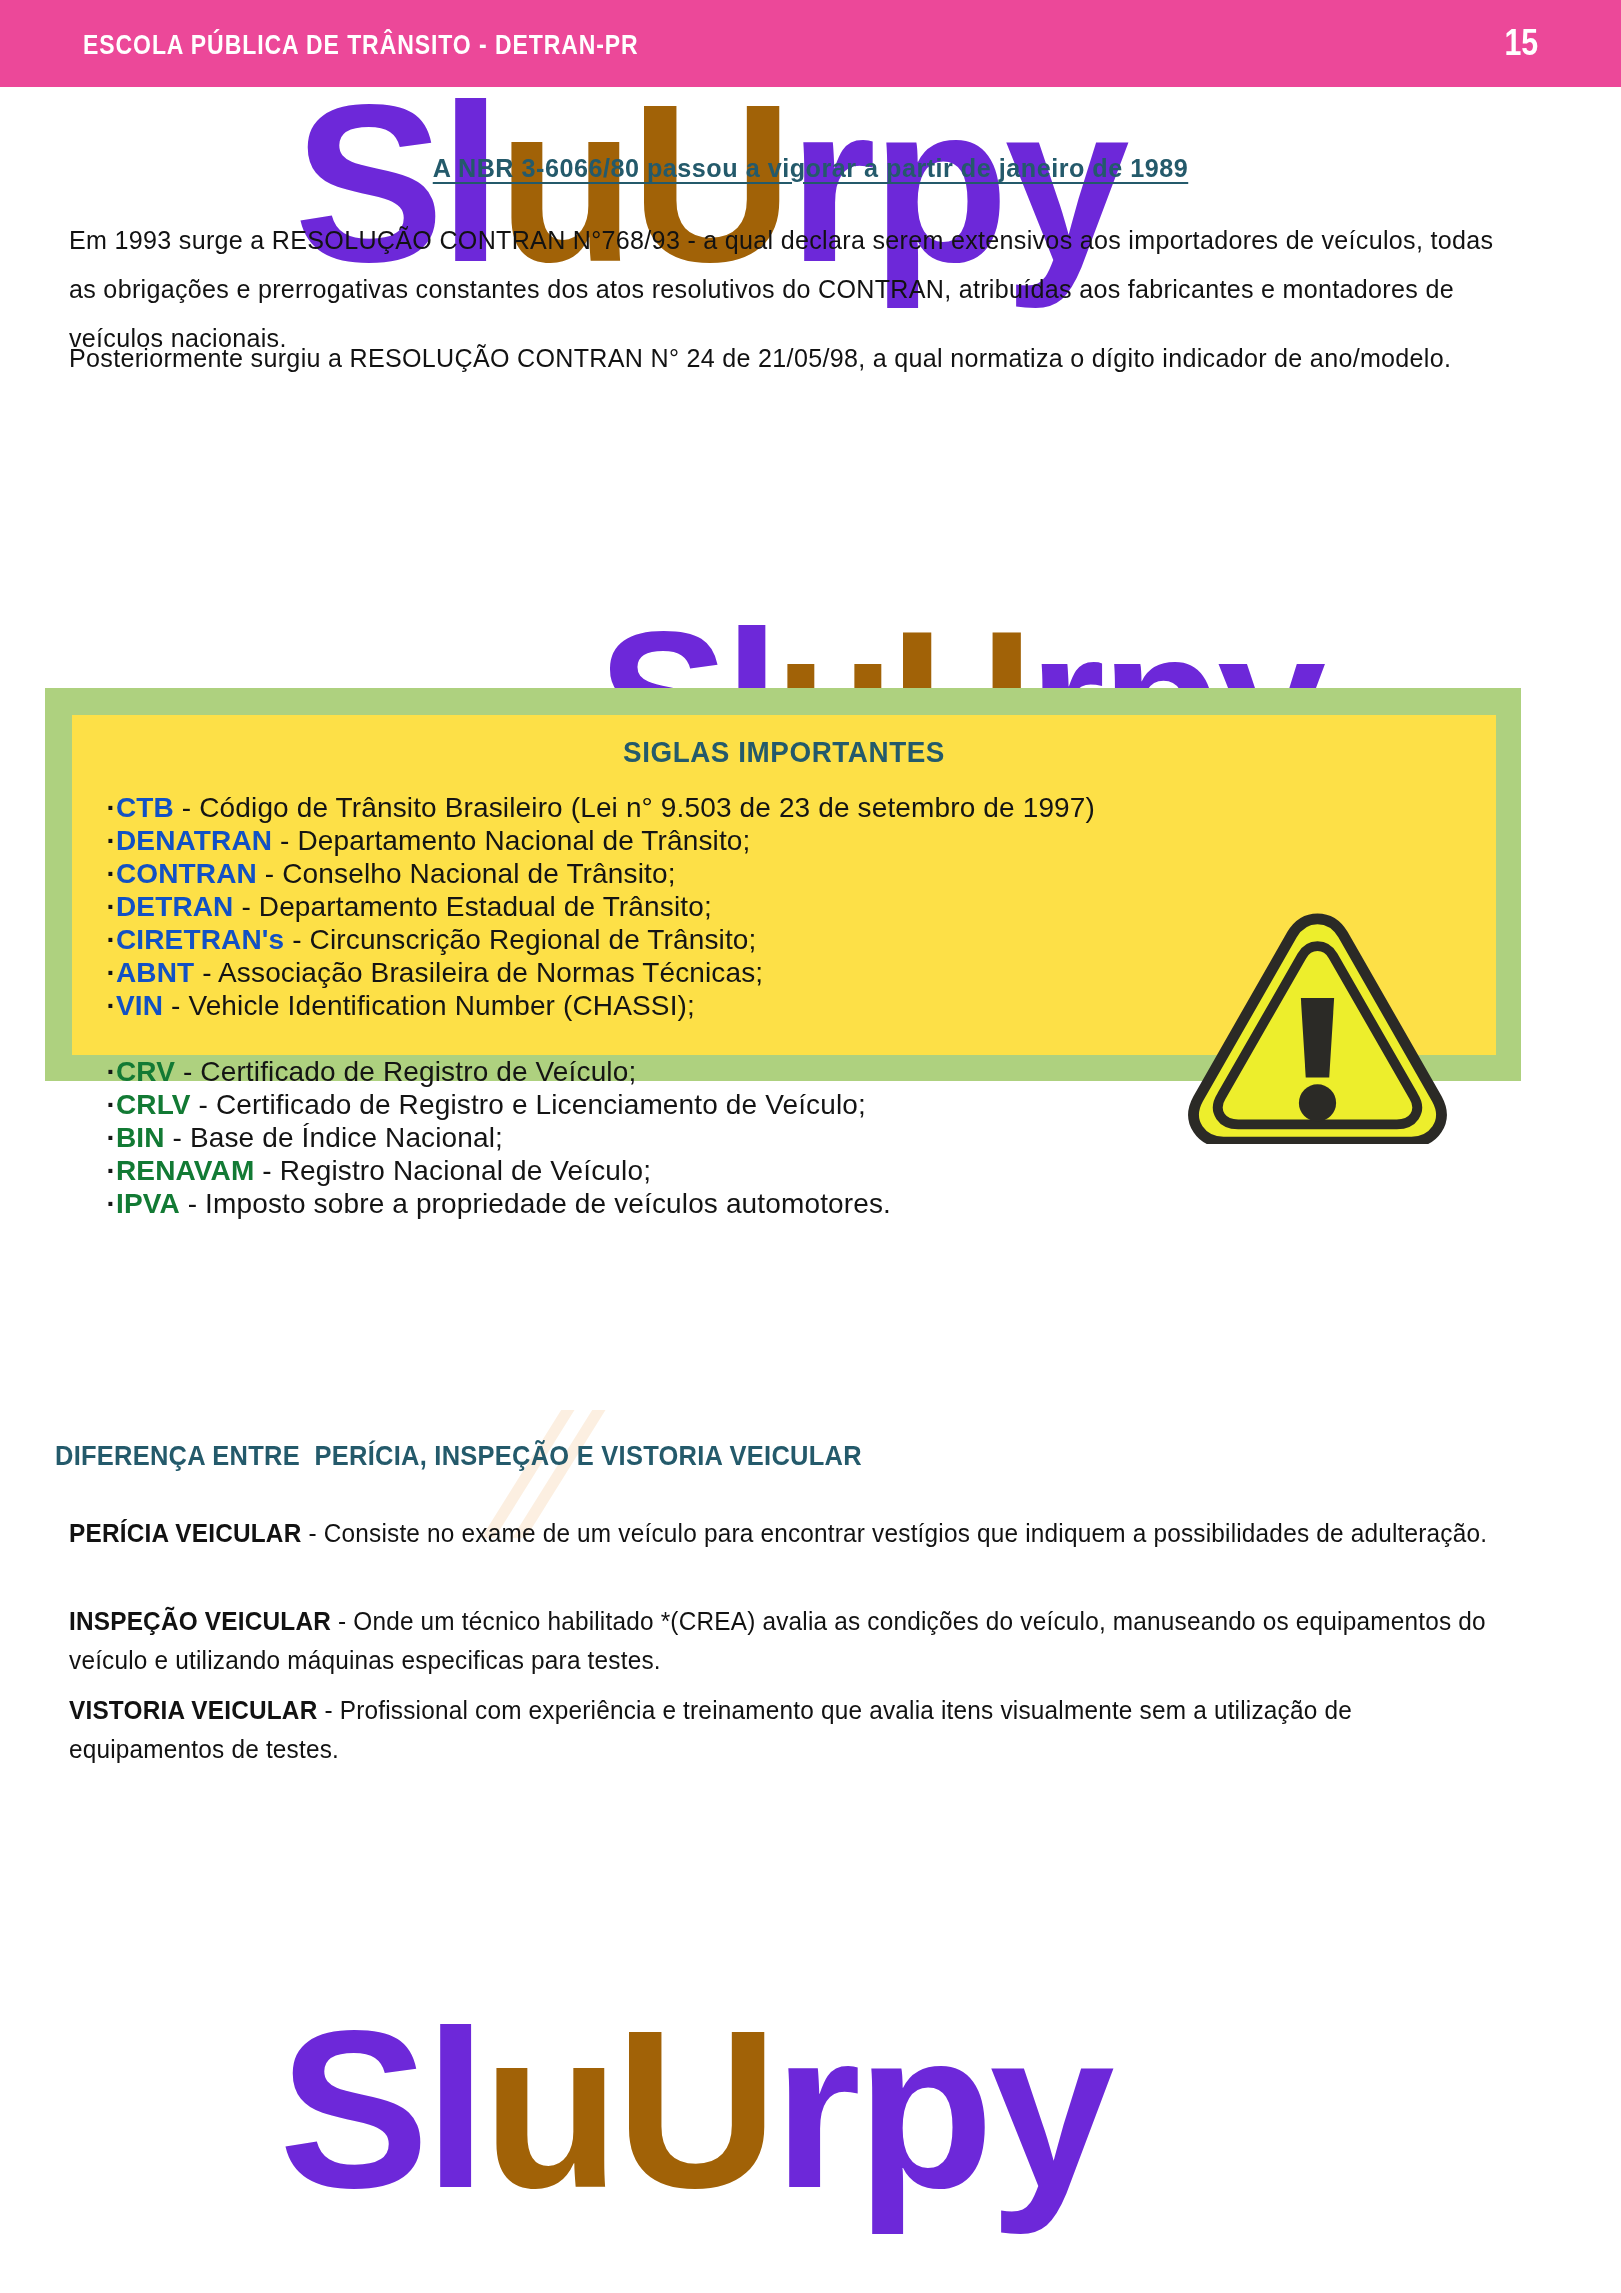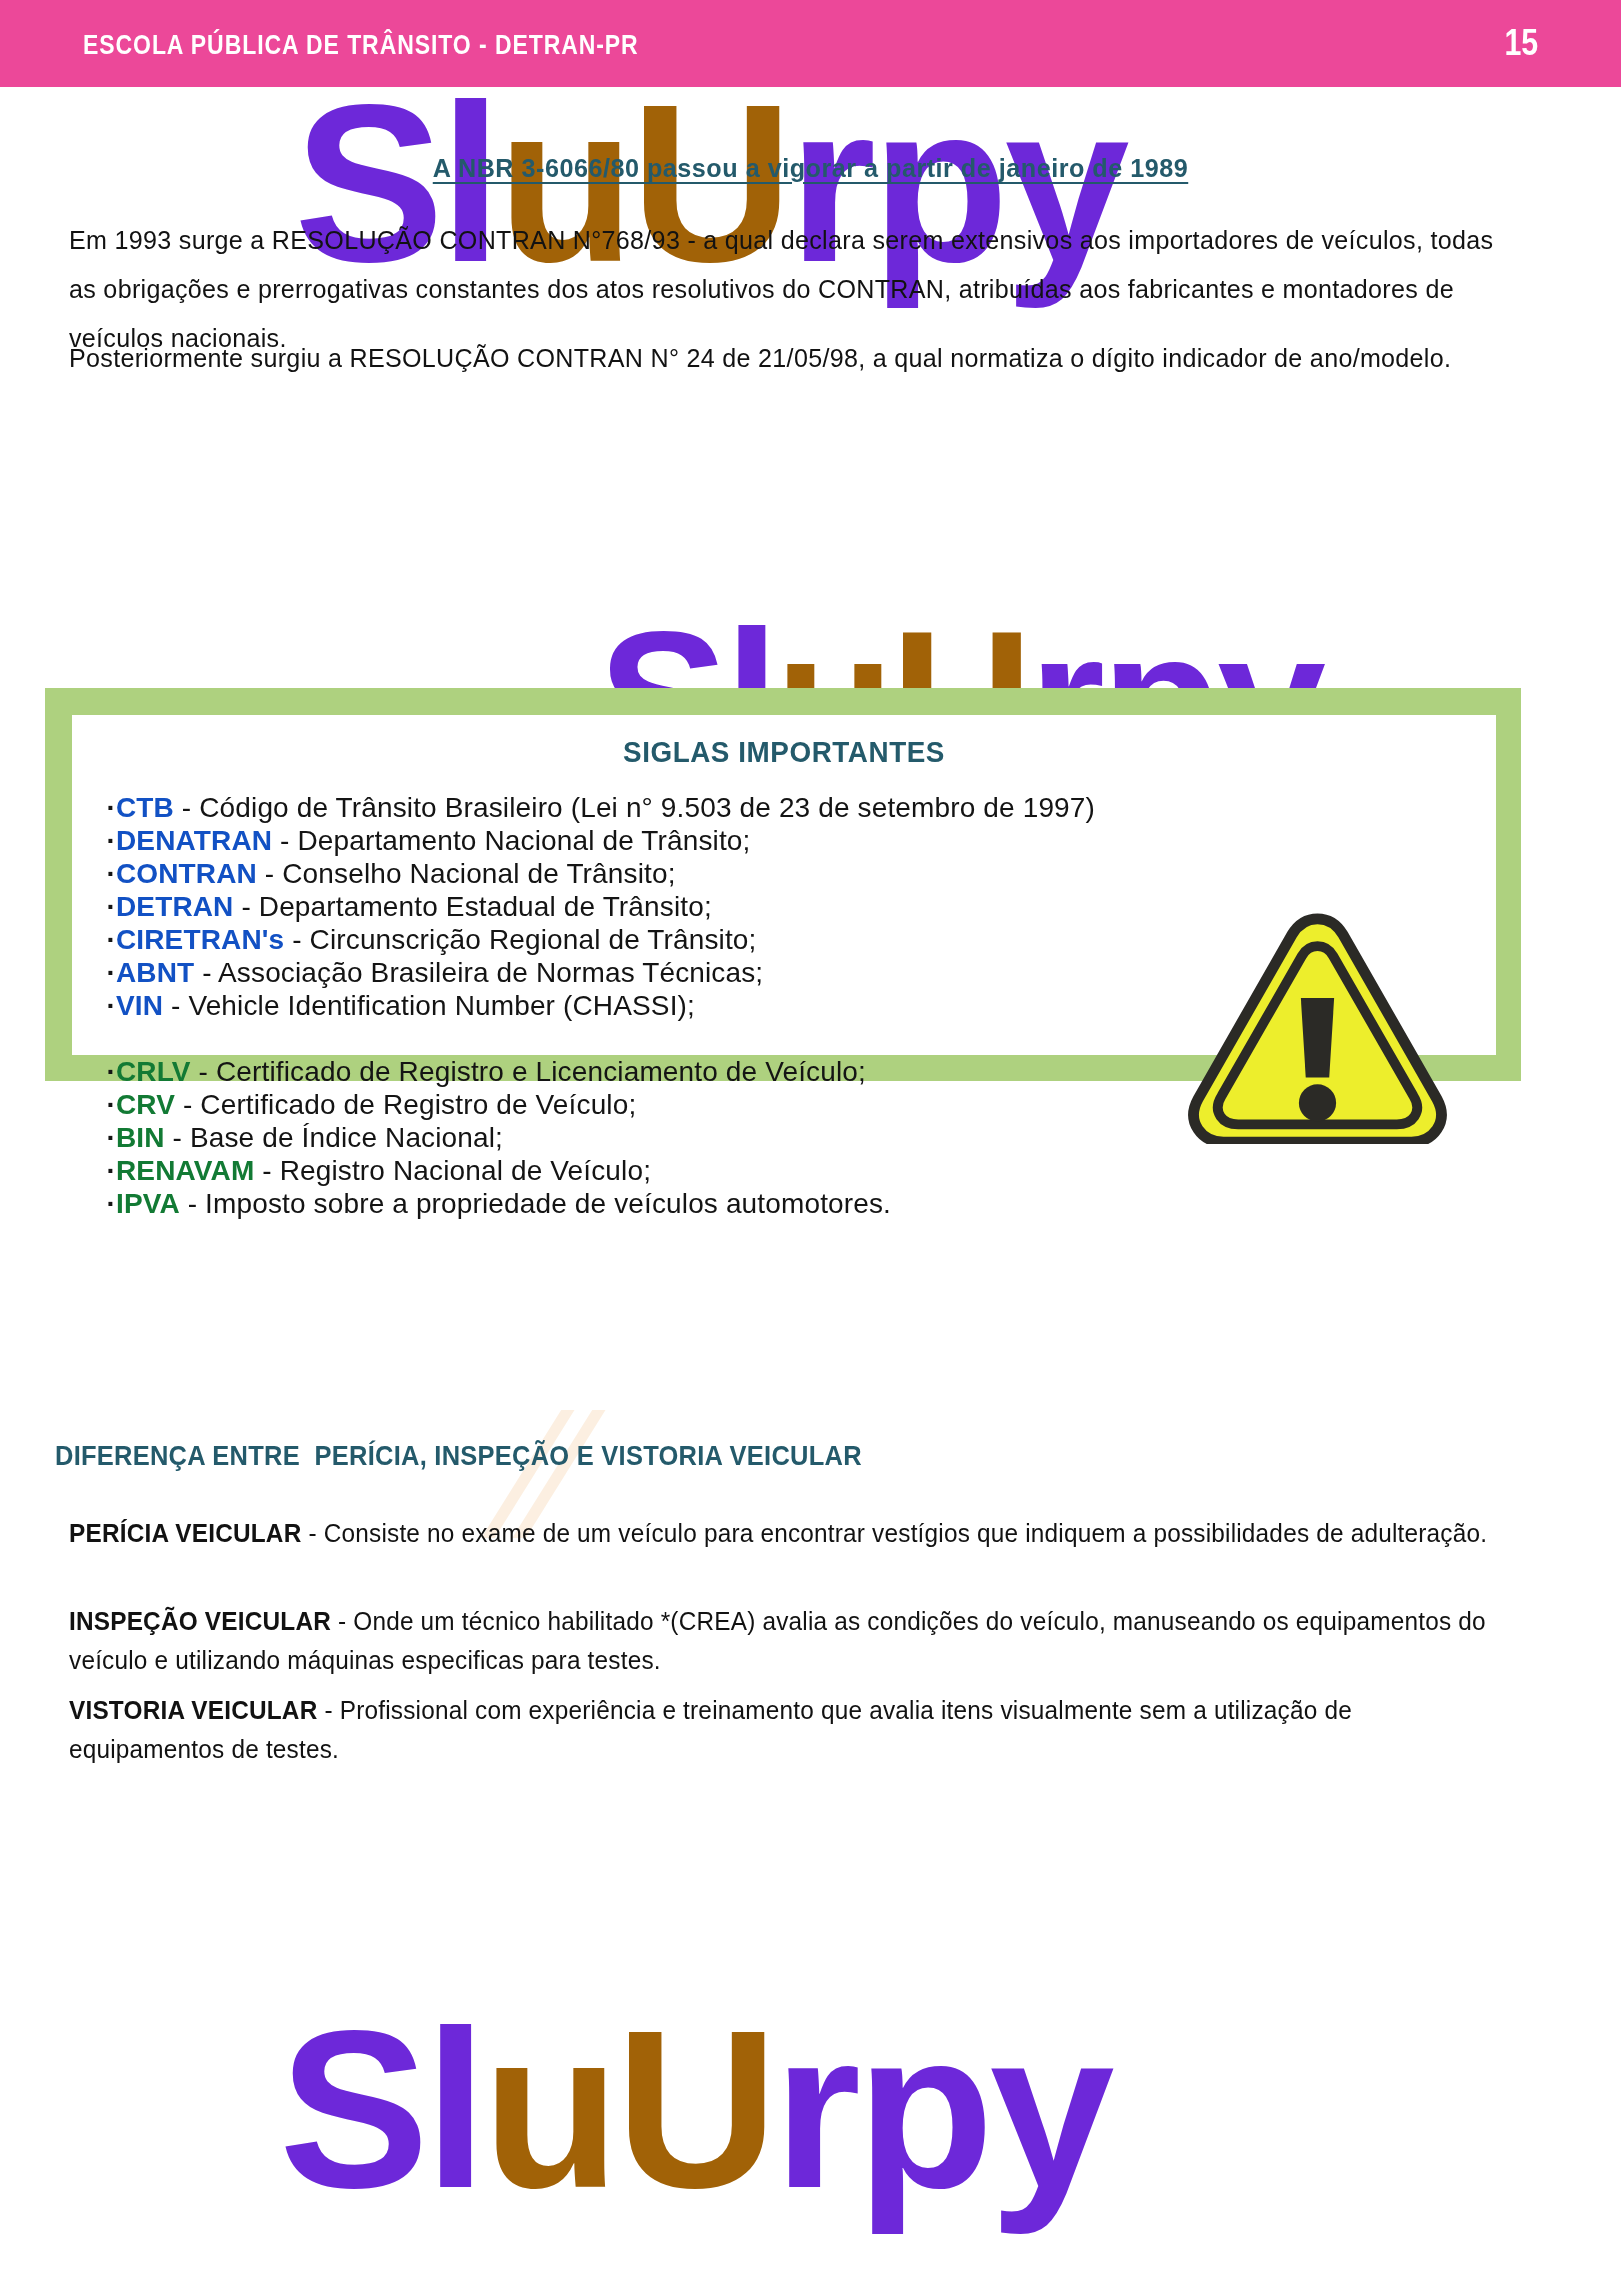--- a/index.html
+++ b/index.html
@@ -117,21 +117,21 @@
     top: 601px;
     width: 1476px;
     height: 393px;
     background: #aed17f;
     box-sizing: border-box;
     padding: 26.5px 25.5px 26.5px 26.5px;
   }
   .siglas-inner {
     width: 100%;
     height: 100%;
-    background: #ffffff;
+    background: #fde047;
     position: relative;
     box-sizing: border-box;
   }
   .siglas-heading {
     position: absolute;
     top: 21.6px;
     left: 0;
     width: 100%;
     text-align: center;
     font-size: 29px;
@@ -232,22 +232,22 @@
 
       <div class="siglas-list">
         <div class="sig-row"><span class="bullet">·</span><span class="acr-blue">CTB</span><span> - Código de Trânsito Brasileiro (Lei n° 9.503 de 23 de setembro de 1997)</span></div>
         <div class="sig-row"><span class="bullet">·</span><span class="acr-blue">DENATRAN</span><span> - Departamento Nacional de Trânsito;</span></div>
         <div class="sig-row"><span class="bullet">·</span><span class="acr-blue">CONTRAN</span><span> - Conselho Nacional de Trânsito;</span></div>
         <div class="sig-row"><span class="bullet">·</span><span class="acr-blue">DETRAN</span><span> - Departamento Estadual de Trânsito;</span></div>
         <div class="sig-row"><span class="bullet">·</span><span class="acr-blue">CIRETRAN's</span><span> - Circunscrição Regional de Trânsito;</span></div>
         <div class="sig-row"><span class="bullet">·</span><span class="acr-blue">ABNT</span><span> - Associação Brasileira de Normas Técnicas;</span></div>
         <div class="sig-row"><span class="bullet">·</span><span class="acr-blue">VIN</span><span> - Vehicle Identification Number (CHASSI);</span></div>
         <div class="spacer-row"></div>
+        <div class="sig-row"><span class="bullet">·</span><span class="acr-green">CRV</span><span> - Certificado de Registro de Veículo;</span></div>
         <div class="sig-row"><span class="bullet">·</span><span class="acr-green">CRLV</span><span> - Certificado de Registro e Licenciamento de Veículo;</span></div>
-        <div class="sig-row"><span class="bullet">·</span><span class="acr-green">CRV</span><span> - Certificado de Registro de Veículo;</span></div>
         <div class="sig-row"><span class="bullet">·</span><span class="acr-green">BIN</span><span> - Base de Índice Nacional;</span></div>
         <div class="sig-row"><span class="bullet">·</span><span class="acr-green">RENAVAM</span><span> - Registro Nacional de Veículo;</span></div>
         <div class="sig-row"><span class="bullet">·</span><span class="acr-green">IPVA</span><span> - Imposto sobre a propriedade de veículos automotores.</span></div>
       </div>
 
       <div class="warn-wrap">
         <svg viewBox="0 0 268 240" xmlns="http://www.w3.org/2000/svg">
           <path d="M134 10 C145 10 154 16 160 26 L256 194 C262 205 262 216 256 225 C250 234 241 238 230 238 L38 238 C27 238 18 234 12 225 C6 216 6 205 12 194 L108 26 C114 16 123 10 134 10 Z" fill="#edee2c" stroke="#2b2a26" stroke-width="11"></path>
           <path d="M134 38 C141 38 146 41 150 48 L232 191 C237 199 237 206 233 212 C229 218 223 220 215 220 L53 220 C45 220 39 218 35 212 C31 206 31 199 36 191 L118 48 C122 41 127 38 134 38 Z" fill="#edee2c" stroke="#2b2a26" stroke-width="10"></path>
           <path d="M117 91 L151 91 L146 172 L122 172 Z" fill="#2b2a26"></path>

